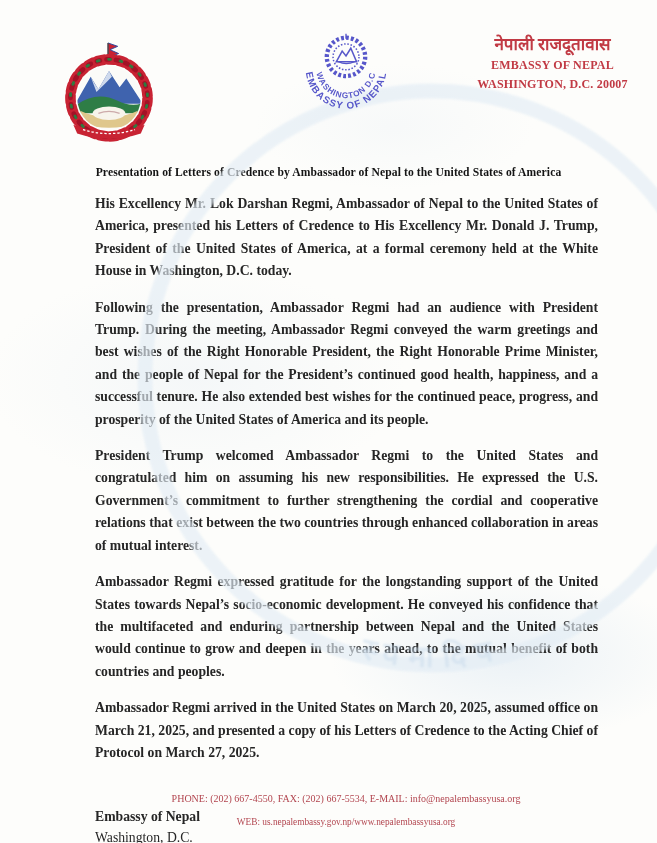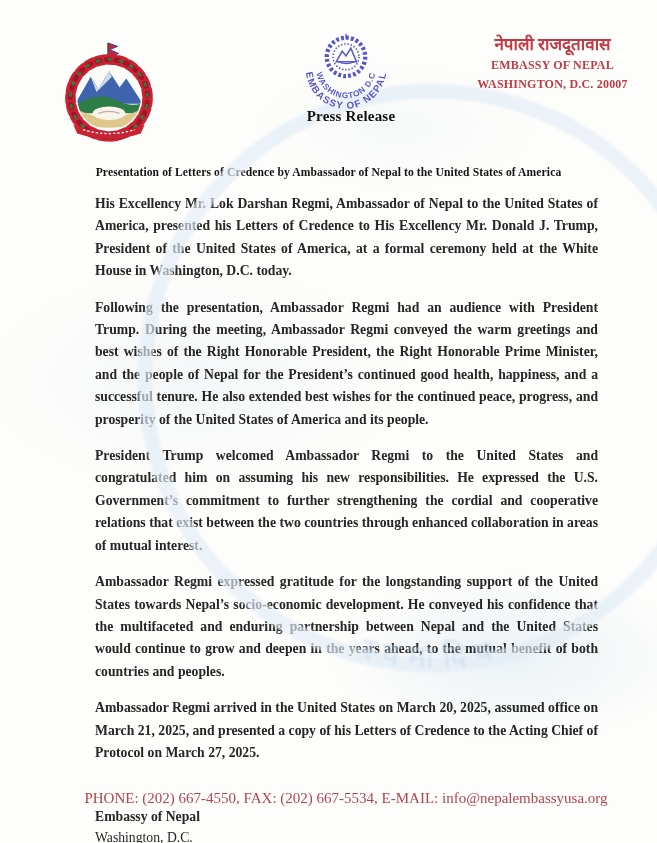--- a/index.html
+++ b/index.html
@@ -43,21 +43,21 @@
     font-size:13.7px;line-height:22.4px;
     text-align:justify;
   }
   .signature{margin:42px 0 0 95px;color:#262626;font-size:13.7px;line-height:21px;}
   .sig-org{font-weight:bold;}
   
   .footer{
     position:absolute;left:50px;right:15px;top:792px;
     text-align:center;color:#b2454f;
   }
-  .footer-line1{font-size:15px;line-height:13px;}
+  .footer-line1{font-size:10px;line-height:13px;}
   .footer-line2{font-size:9.3px;line-height:13px;margin-top:11px;}
   
   .watermark{position:absolute;left:0;top:0;pointer-events:none;}
   :root{--red:#C13A44;--blue:#4A4AC6;}
 </style>
 </head>
 <body>
 
 <div class="page">
 
@@ -118,21 +118,20 @@
           <line x1="50" y1="4" x2="50" y2="9" stroke-width="1.4"></line>
         </g>
         <text font-family="Liberation Sans, sans-serif" font-weight="bold" font-size="10.2" fill="#4A4AC6" letter-spacing="1.2">
           <textPath href="#arcOuter" startOffset="50%" text-anchor="middle">EMBASSY OF NEPAL</textPath>
         </text>
         <text font-family="Liberation Sans, sans-serif" font-weight="bold" font-size="8.6" fill="#4A4AC6" letter-spacing="0.8">
           <textPath href="#arcInner" startOffset="50%" text-anchor="middle">WASHINGTON D.C</textPath>
         </text>
       </svg>
     </div>
-    <div class="press-release">Press Release</div>
 
     <div class="header-right">
       <div class="hr-devanagari">नेपाली राजदूतावास</div>
       <div class="hr-line">EMBASSY OF NEPAL</div>
       <div class="hr-line">WASHINGTON, D.C. 20007</div>
     </div>
   </div>
 
   <div class="doc-title">Presentation of Letters of Credence by Ambassador of Nepal to the United States of America</div>
 
@@ -144,15 +143,16 @@
     <p>Ambassador Regmi arrived in the United States on March 20, 2025, assumed office on March 21, 2025, and presented a copy of his Letters of Credence to the Acting Chief of Protocol on March 27, 2025.</p>
   </div>
 
   <div class="signature">
     <div class="sig-org">Embassy of Nepal</div>
     <div>Washington, D.C.</div>
   </div>
 
   <div class="footer">
     <div class="footer-line1">PHONE: (202) 667-4550, FAX: (202) 667-5534, E-MAIL: info@nepalembassyusa.org</div>
+    <div class="footer-line2">WEB: us.nepalembassy.gov.np/www.nepalembassyusa.org</div>
   </div>
 
 </div>
 
 </body></html>

